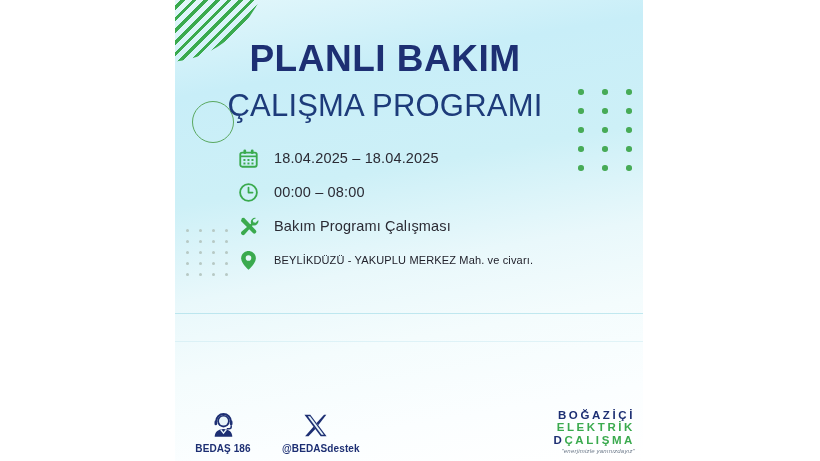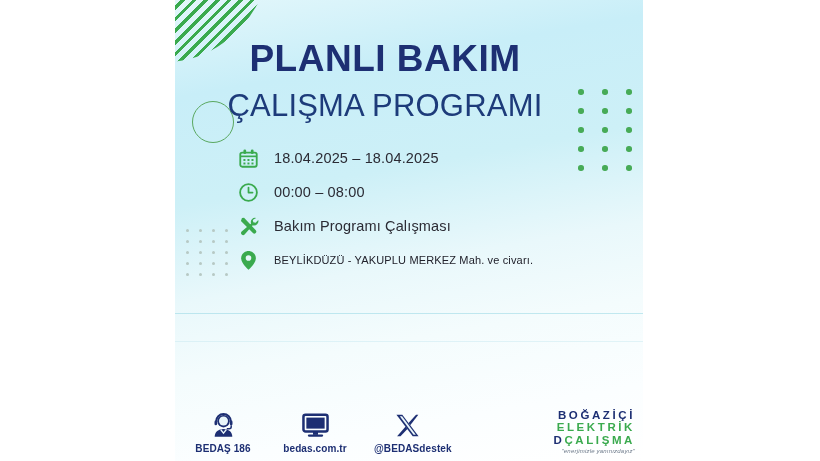--- a/index.html
+++ b/index.html
@@ -342,31 +342,20 @@
             <path d="M4.6 9.4 a7.4 7.4 0 0 1 14.8 0" fill="none" stroke="#1d2f73" stroke-width="2"></path>
             <rect x="3.0" y="8.6" width="2.6" height="4.6" rx="1.3" fill="#1d2f73"></rect>
             <rect x="18.4" y="8.6" width="2.6" height="4.6" rx="1.3" fill="#1d2f73"></rect>
             <path d="M19.7 13.2 v1.6 a2 2 0 0 1 -2 2 h-2.4" fill="none" stroke="#1d2f73" stroke-width="1.5"></path>
             <path d="M9.2 17.6 L12 21.2 L14.8 17.6" fill="none" stroke="#e9f6fa" stroke-width="1.4"></path>
           </svg>
         </div>
         <div class="flabel">BEDAŞ 186</div>
       </div>
 
-      <div class="fitem">
-        <div class="fic">
-          <svg width="27" height="25" viewBox="0 0 26 24" aria-hidden="true">
-            <rect x="1.4" y="1.6" width="23.2" height="16.2" rx="2" fill="none" stroke="#1d2f73" stroke-width="2.4"></rect>
-            <rect x="4.2" y="4.4" width="17.6" height="10.6" fill="#1d2f73"></rect>
-            <rect x="10.6" y="17.8" width="4.8" height="3.2" fill="#1d2f73"></rect>
-            <rect x="5.6" y="20.6" width="14.8" height="2.2" rx="1.1" fill="#1d2f73"></rect>
-          </svg>
-        </div>
-        <div class="flabel">bedas.com.tr</div>
-      </div>
 
       <div class="fitem">
         <div class="fic">
           <svg width="25" height="25" viewBox="0 0 24 24" aria-hidden="true">
             <path d="M1.4 1.6 h5.6 L22.6 22.4 h-5.6 Z" fill="#1d2f73"></path>
             <path d="M2.0 22.4 L10.2 13.0 L11.9 15.3 L5.3 22.4 Z" fill="#1d2f73"></path>
             <path d="M13.0 9.6 L20.2 1.6 L22.4 1.6 L14.6 11.7 Z" fill="#1d2f73"></path>
             <path d="M4.6 3.2 h2.2 L20.0 20.9 h-2.2 Z" fill="#e9f6fa"></path>
           </svg>
         </div>

